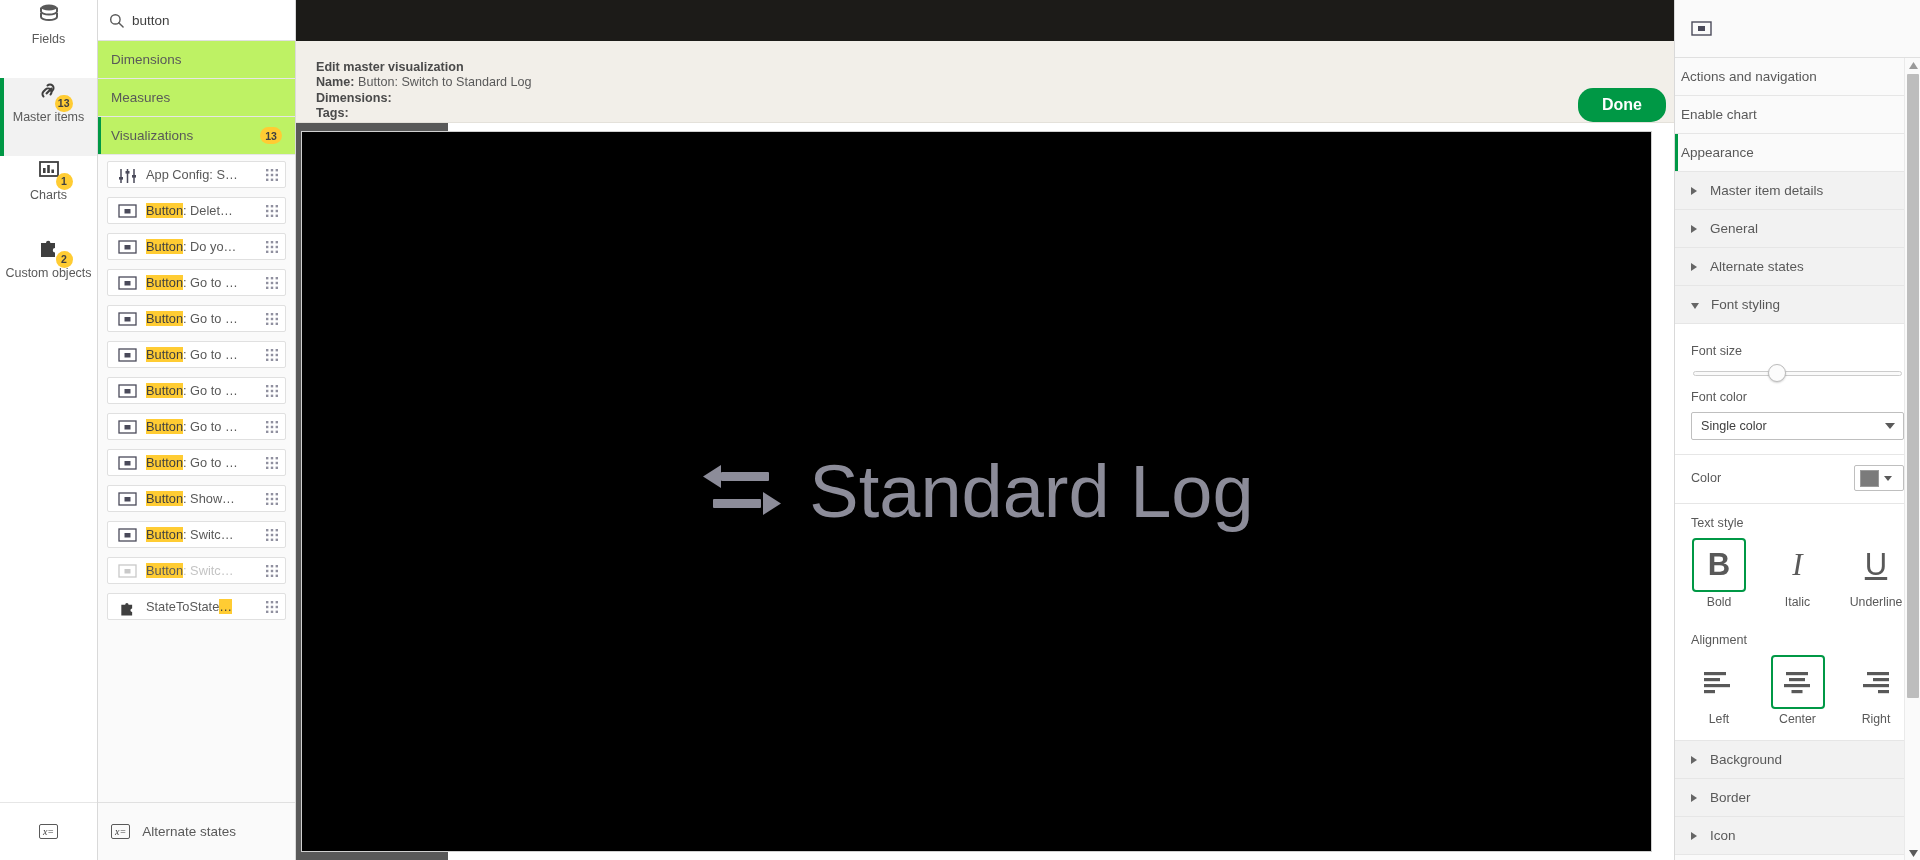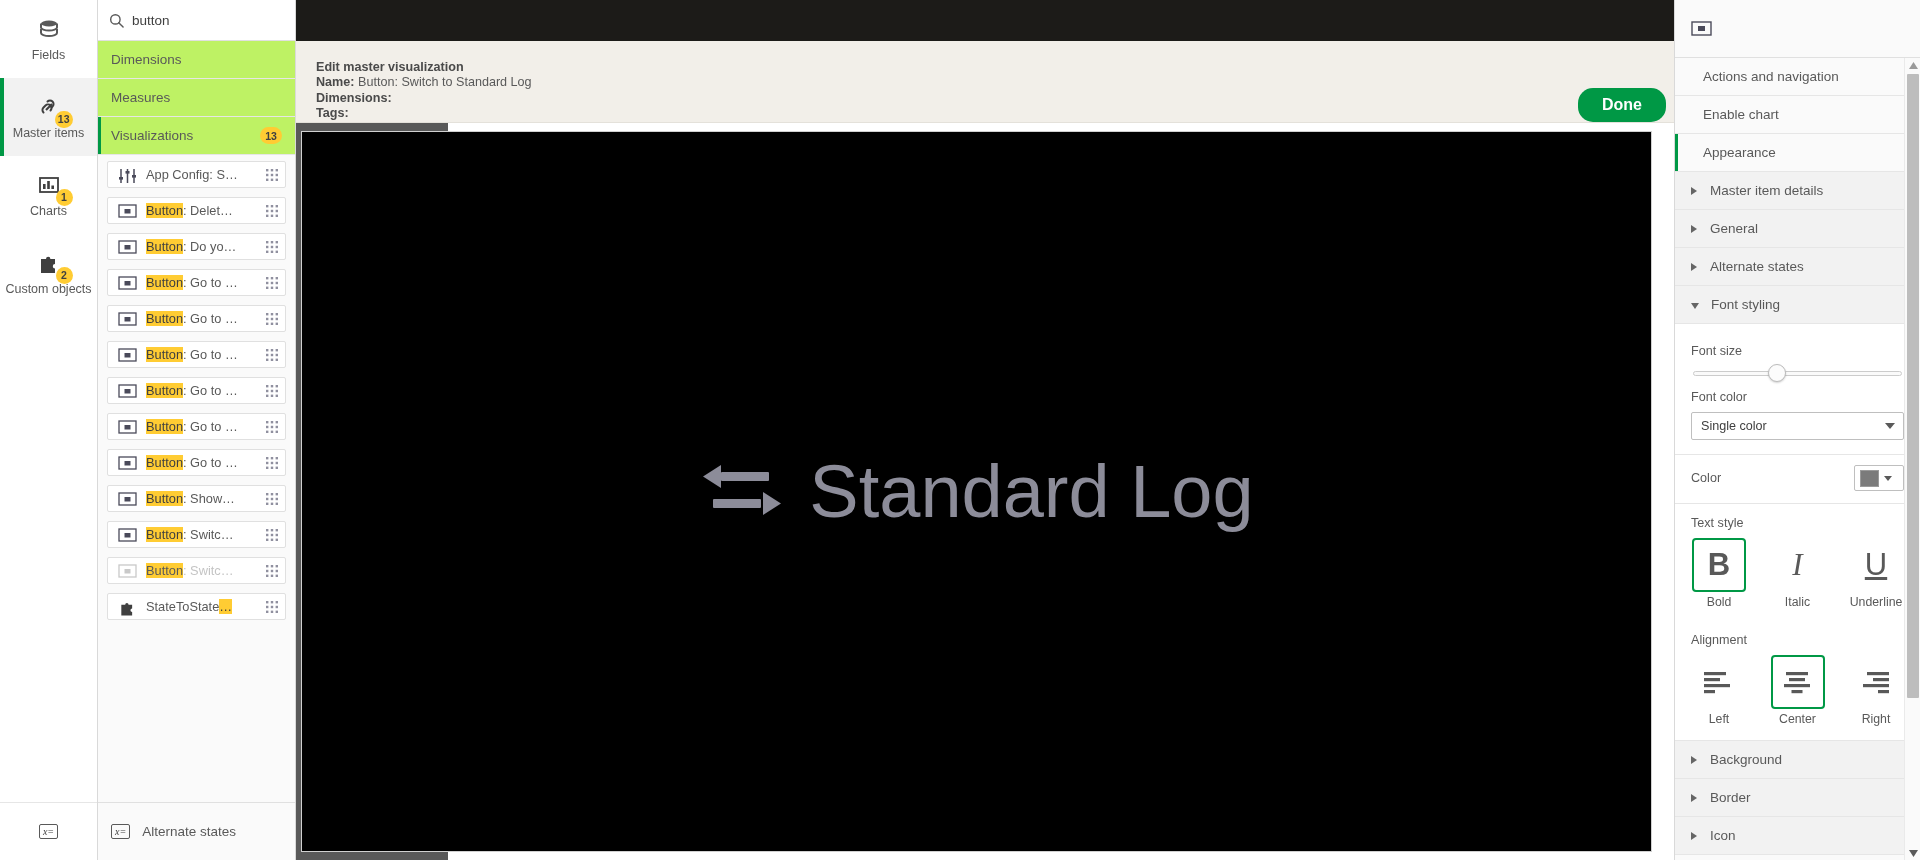--- a/index.html
+++ b/index.html
@@ -17,21 +17,21 @@
     width: 98px; height: 860px;
     background: #ffffff;
     border-right: 1px solid #d9d9d9;
     display: flex; flex-direction: column;
     flex: 0 0 98px;
     position: relative;
   }
   .rail-item {
     height: 78px;
     display: flex; flex-direction: column;
-    align-items: center; justify-content: center;
+    align-items: center; 
     position: relative;
     cursor: pointer;
     font-size: 12.5px;
     color: #595959;
   }
   .rail-item.active { background: #f2f2f2; }
   .rail-item.active::before {
     content: ""; position: absolute; left: 0; top: 0; bottom: 0;
     width: 4px; background: #009845;
   }
@@ -163,21 +163,21 @@
     display: flex; flex-direction: column; position: relative;
   }
   .rp-head {
     height: 58px; flex: 0 0 58px; display: flex; align-items: center;
     padding: 0 16px; border-bottom: 1px solid #e0e0e0; background:#fafafa;
   }
   .rp-head-ico { width: 21px; height: 15px; }
   .rp-scroll { flex: 1; overflow: hidden; position: relative; }
   .rp-row {
     height: 38px; display: flex; align-items: center;
-    padding: 0 28px; font-size: 13.5px; color:#595959;
+    padding: 0 6px; font-size: 13.5px; color:#595959;
     border-bottom: 1px solid #e6e6e6; cursor: pointer;
     background:#fafafa; position: relative;
   }
   .rp-row.active::before {
     content:""; position:absolute; left:0; top:0; bottom:0; width:3px; background:#009845;
   }
   .acc {
     height: 38px; display: flex; align-items: center; gap: 12px;
     padding: 0 16px; font-size: 13.5px; color:#595959;
     border-bottom: 1px solid #e6e6e6; cursor:pointer;

